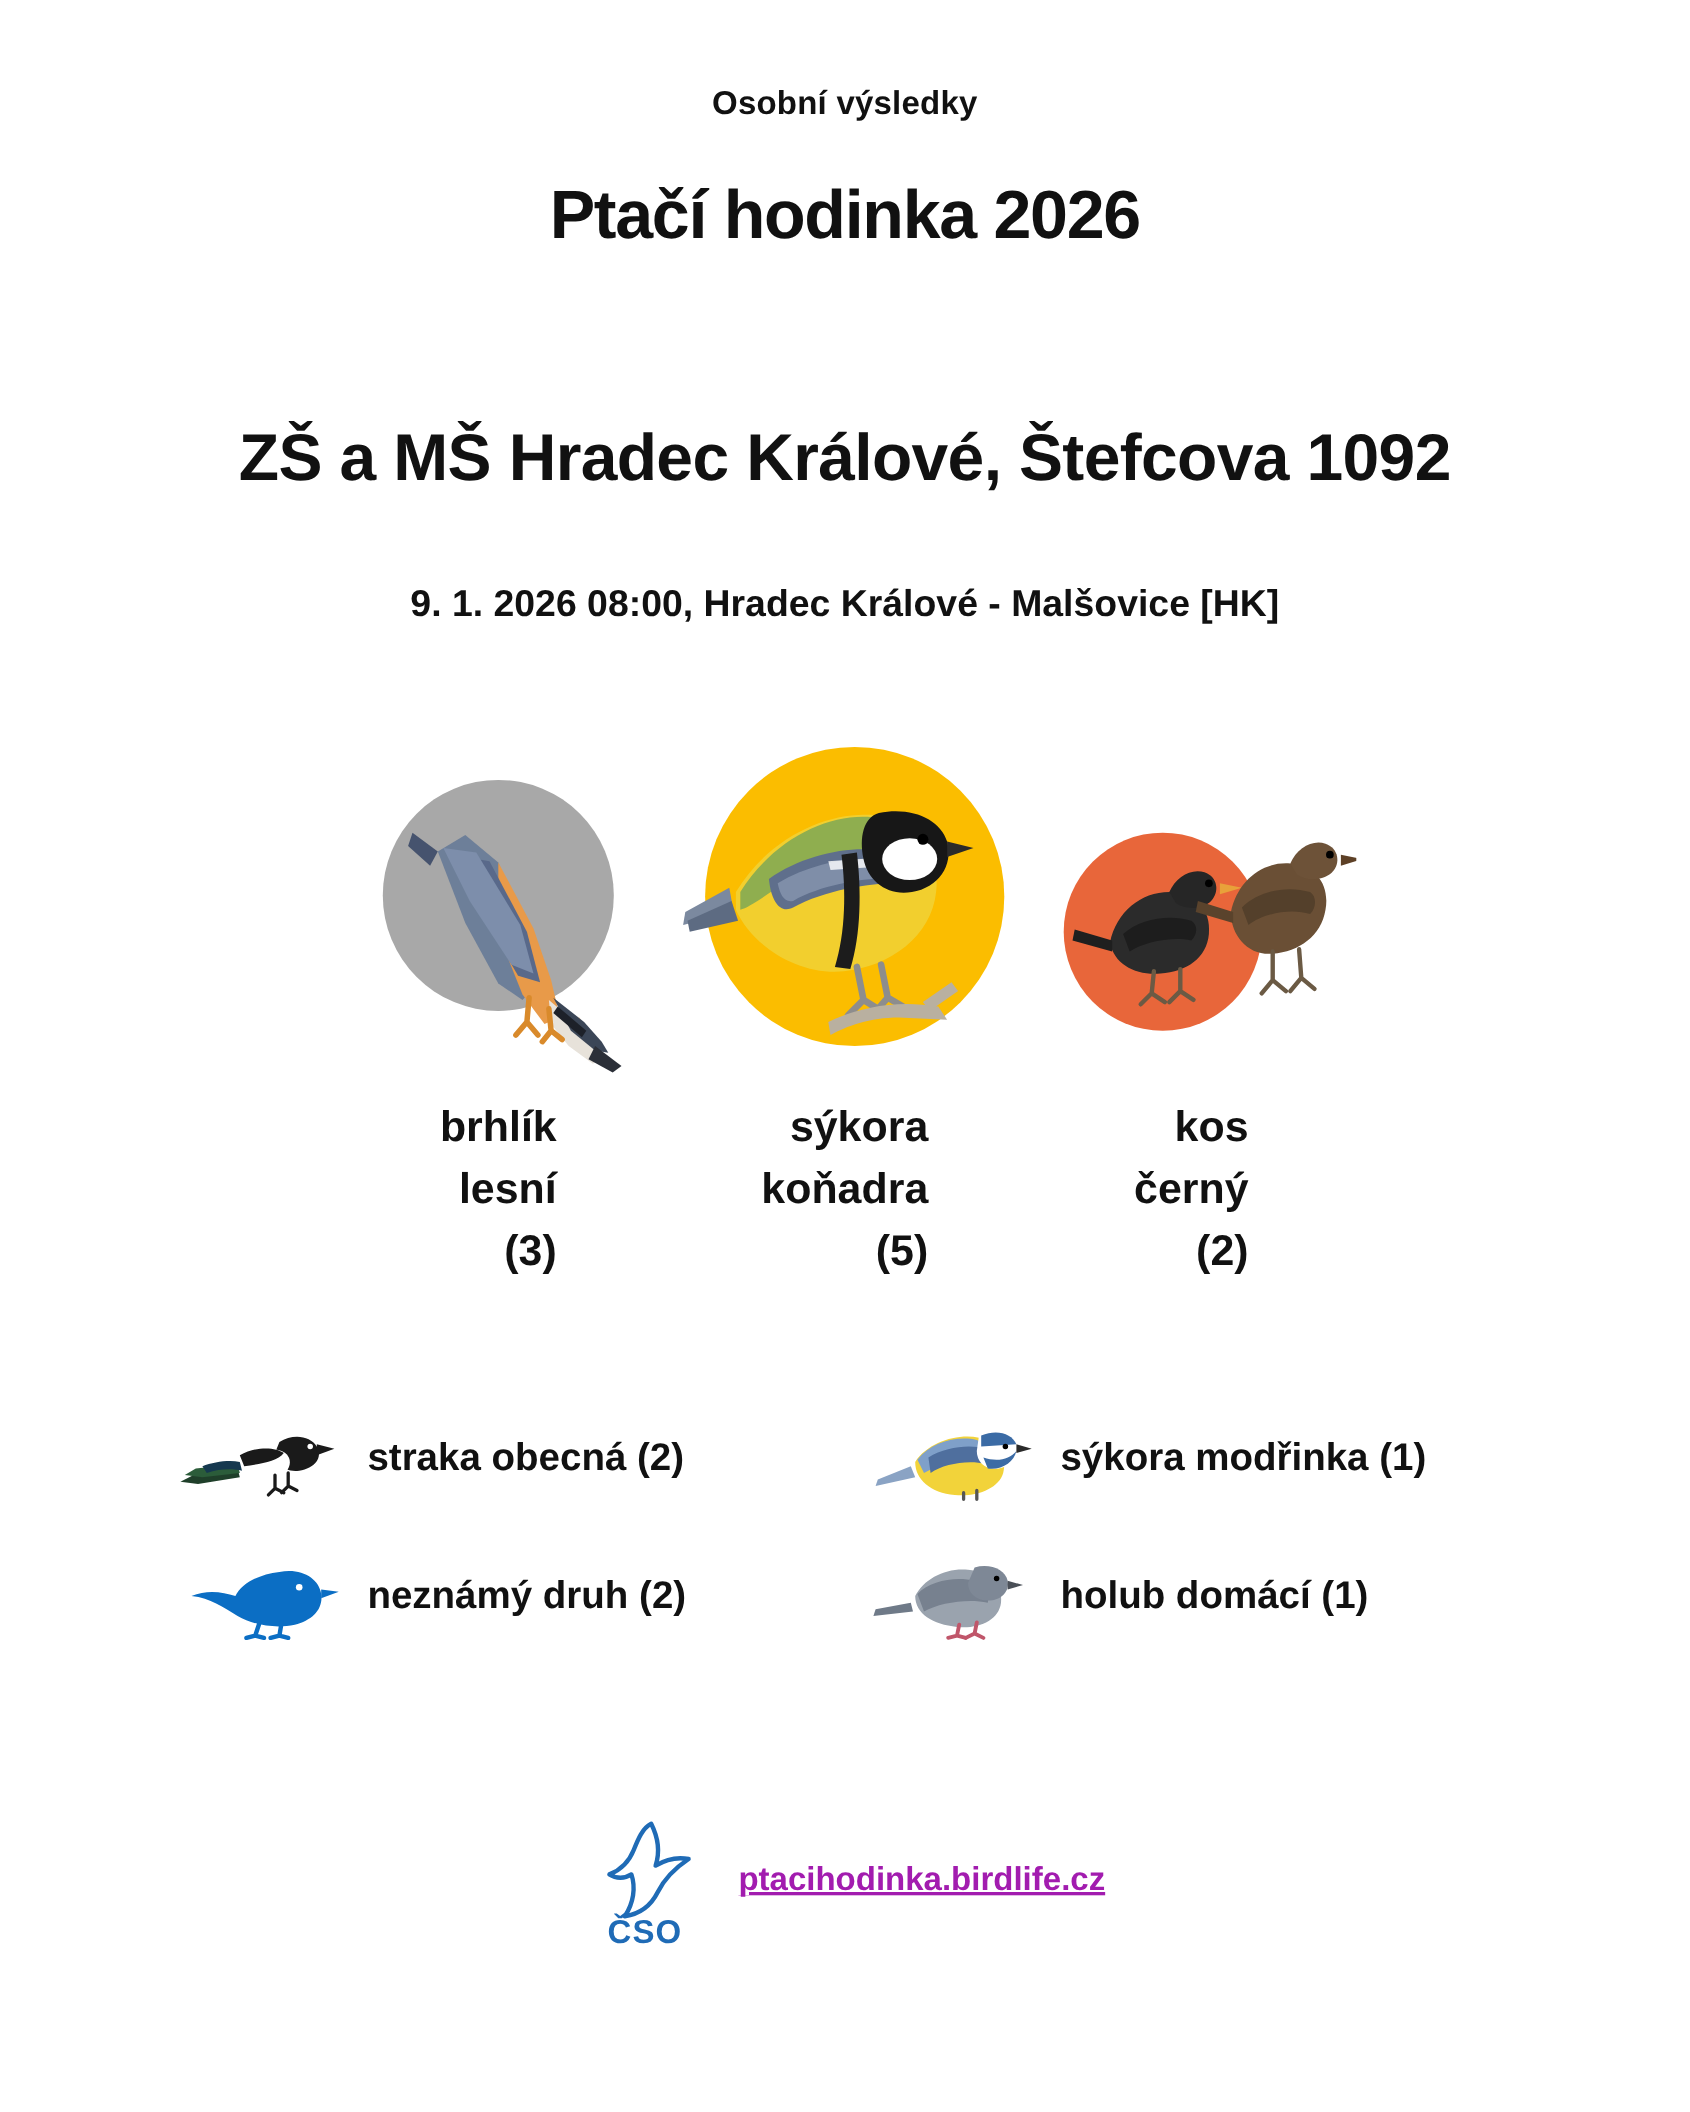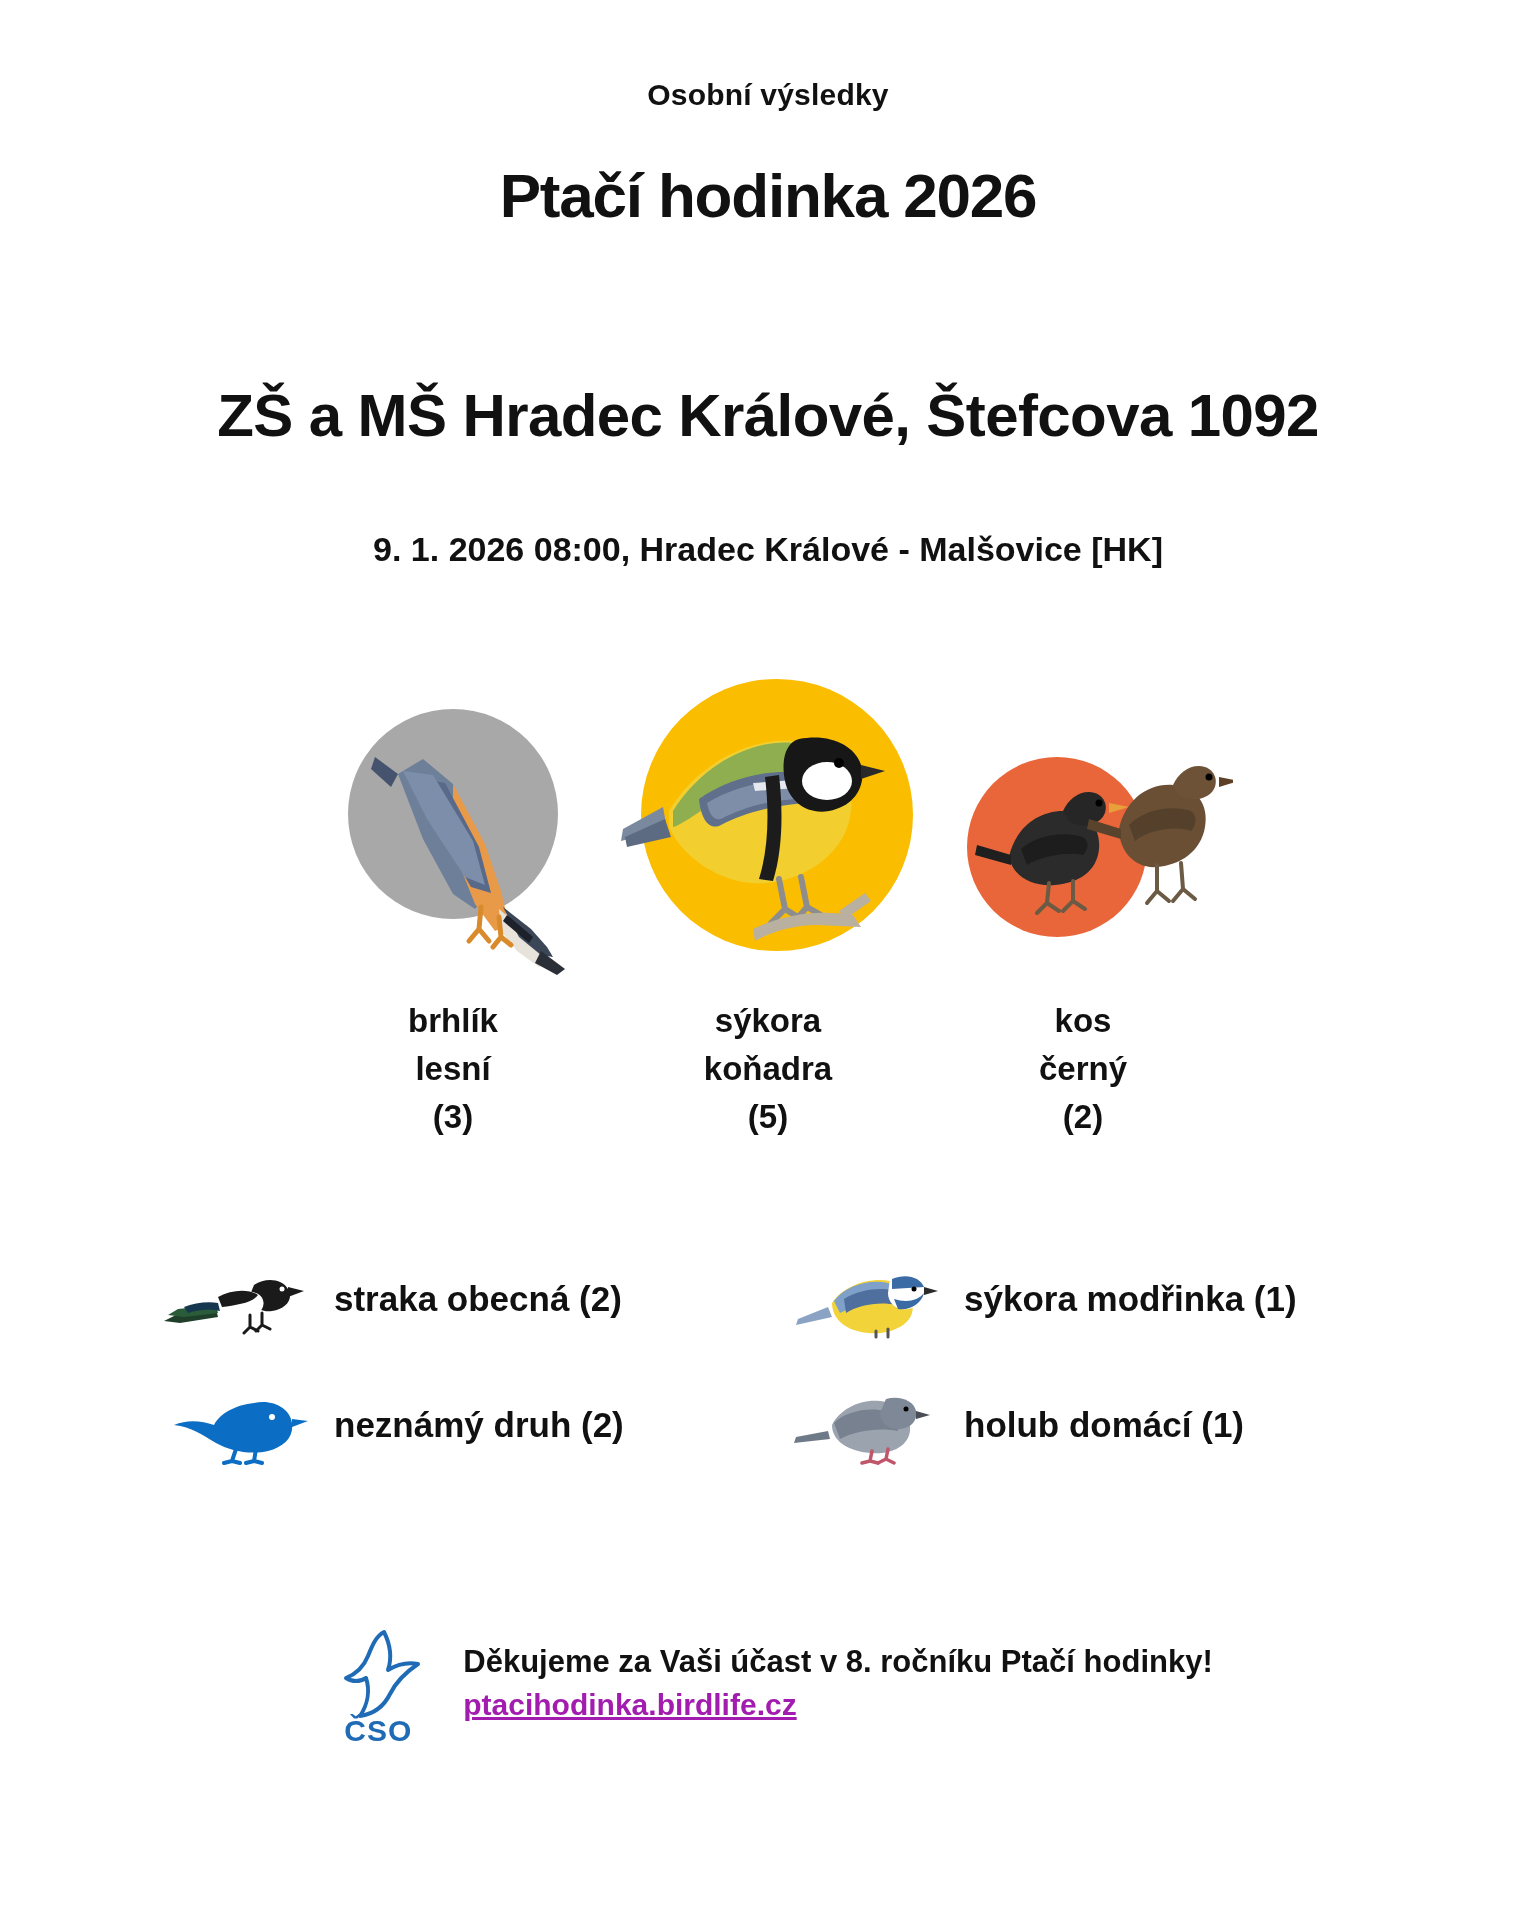--- a/index.html
+++ b/index.html
@@ -73,24 +73,24 @@
     justify-content: center;
   }
   .blob {
     position: absolute;
     border-radius: 50%;
     z-index: 0;
   }
   .podium-svg { position: relative; z-index: 1; }
   .podium-label {
     margin-top: 18px;
-    font-size: 33px;
+    font-size: 39px;
     font-weight: bold;
     line-height: 1.45;
-    text-align: center;
+    text-align: right;
     white-space: pre-line;
   }
 
   
   .p1 { width: 300px; }
   .p1 .podium-art { width: 300px; height: 300px; }
   .p1 .blob { width: 210px; height: 210px; background: #a8a8a8; left: 45px; top: 30px; }
   .p2 { width: 330px; }
   .p2 .podium-art { width: 330px; height: 300px; }
   .p2 .blob { width: 272px; height: 272px; background: #fbbd00; left: 38px; top: 0px; }
@@ -344,18 +344,17 @@
   </div>
 
   <div class="footer">
     <div class="logo">
       <svg width="96" height="96" viewBox="0 0 96 96">
         <path d="M54 8 C60 20 62 34 58 46 C68 40 78 38 88 40 C76 48 66 58 60 70 C54 82 44 90 30 92 C38 80 40 66 36 54 C30 58 22 58 16 54 C26 50 34 42 38 32 C42 22 46 12 54 8 Z" fill="none" stroke="#1f6bb6" stroke-width="4" stroke-linejoin="round"></path>
       </svg>
       <div class="logo-text">ČSO</div>
     </div>
     <div class="footer-text">
-      <div class="thanks">Děkujeme za Vaši účast v 8. ročníku Ptačí hodinky!</div>
       <a class="weblink" href="#">ptacihodinka.birdlife.cz</a>
     </div>
   </div>
 
 </div>
 
 </body></html>

